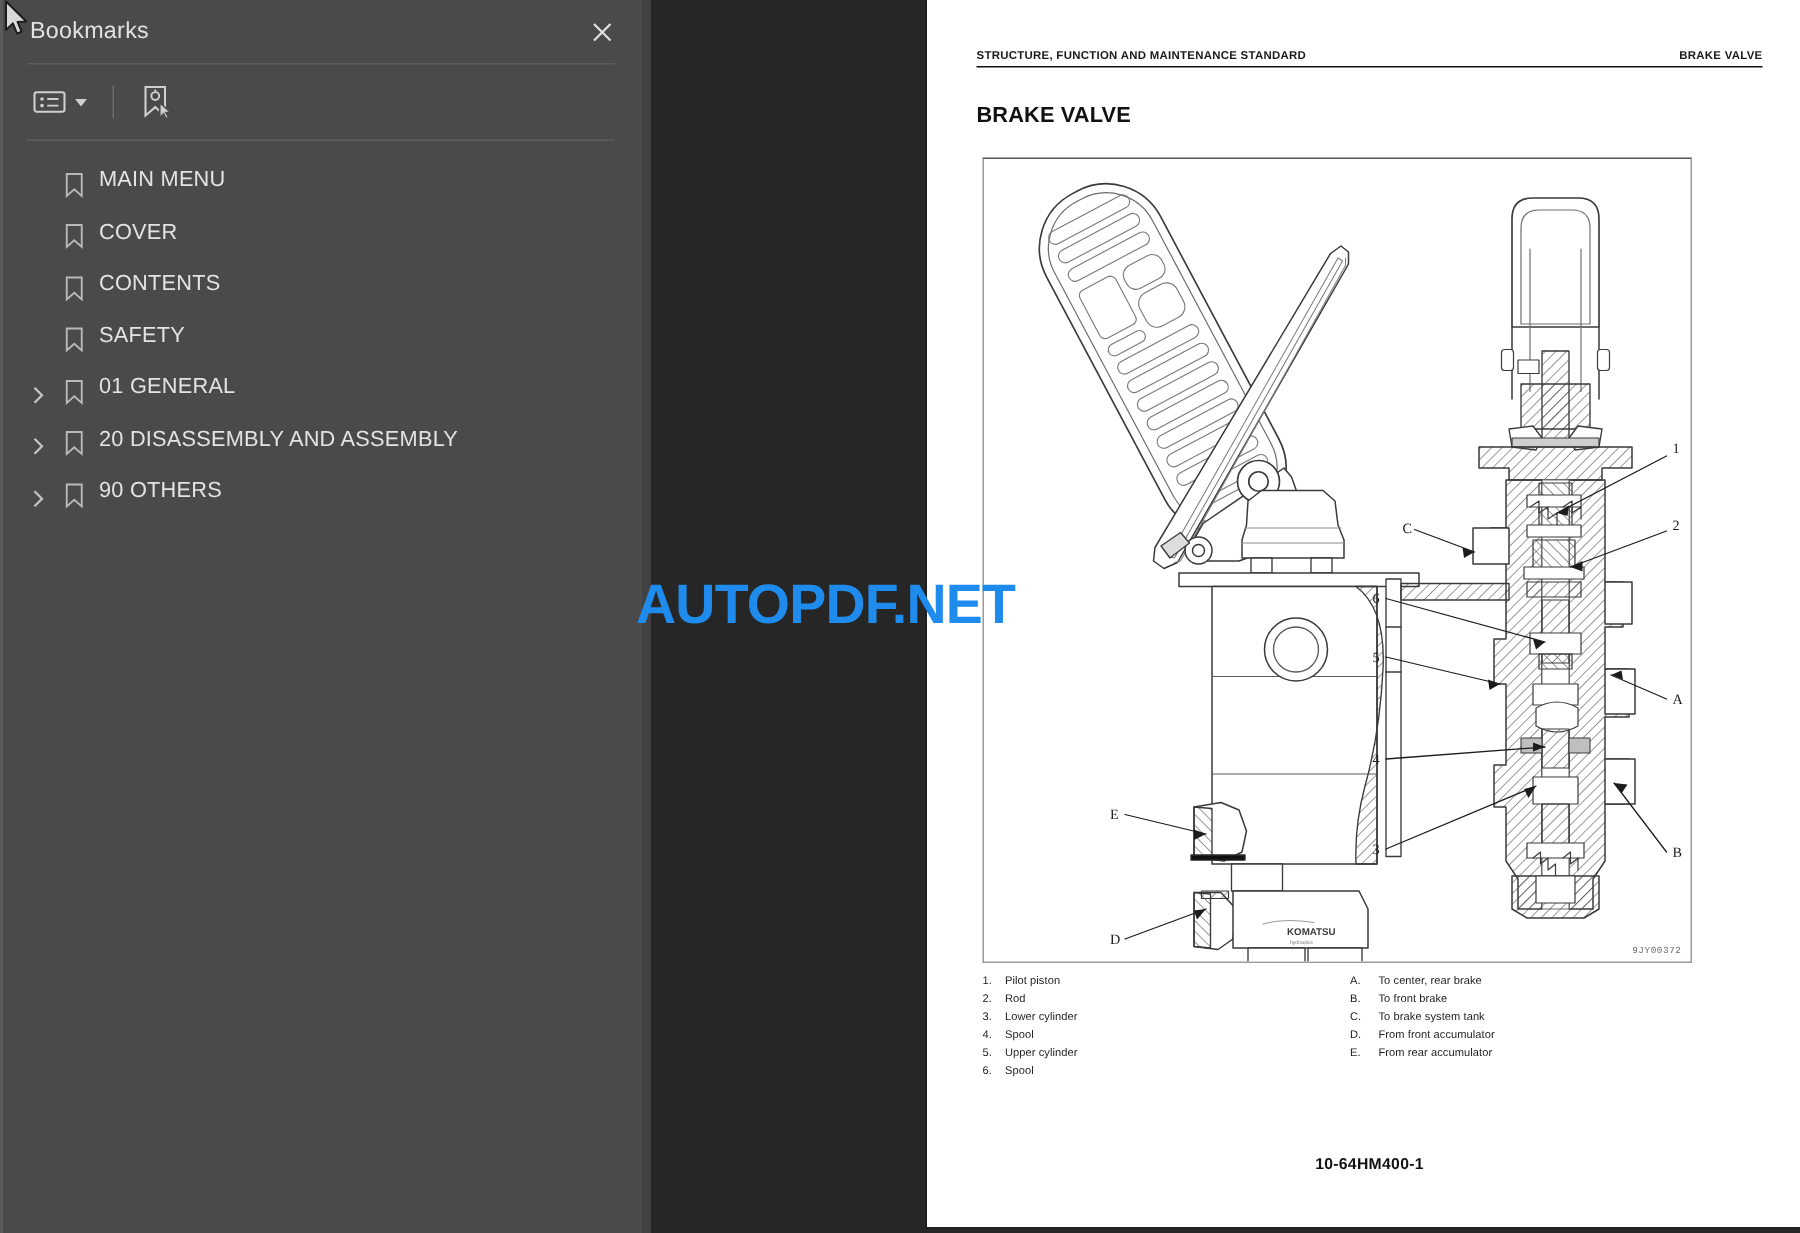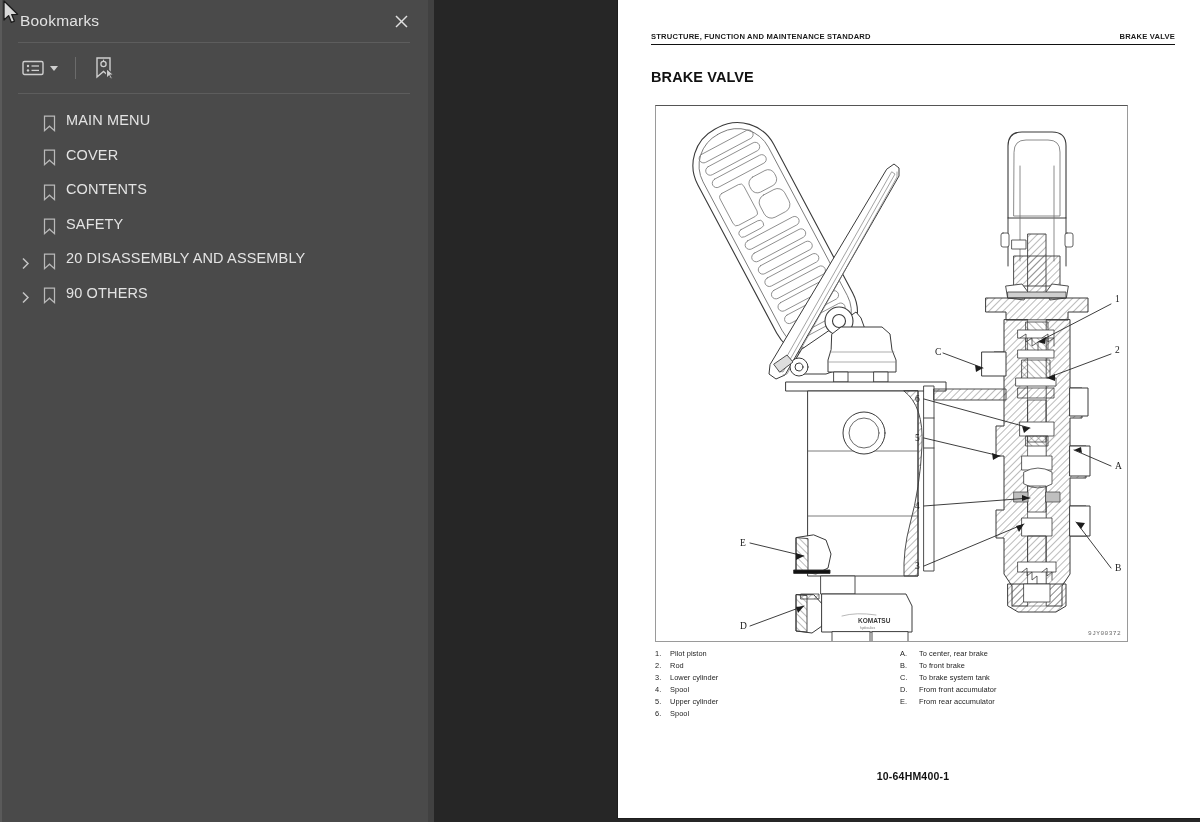--- a/index.html
+++ b/index.html
@@ -356,20 +356,33 @@
         <span class="bm-twisty"></span>
         <span class="bm-ico">
           <svg width="13" height="17" viewBox="0 0 13 17">
               <path d="M1.5 1 H11.5 V15.6 L6.5 11.2 L1.5 15.6 Z" fill="none" stroke="#b9b9b9" stroke-width="1.25"></path>
             </svg>
         </span>
         <span class="bm-label">SAFETY</span>
       </div>
 
 
+      <div class="bm-row">
+        <span class="bm-twisty">
+          <svg width="9" height="13" viewBox="0 0 9 13">
+              <polyline points="2,1.5 7,6.5 2,11.5" fill="none" stroke="#c4c4c4" stroke-width="1.5"></polyline>
+            </svg>
+        </span>
+        <span class="bm-ico">
+          <svg width="13" height="17" viewBox="0 0 13 17">
+              <path d="M1.5 1 H11.5 V15.6 L6.5 11.2 L1.5 15.6 Z" fill="none" stroke="#b9b9b9" stroke-width="1.25"></path>
+            </svg>
+        </span>
+        <span class="bm-label">01 GENERAL</span>
+      </div>
 
 
 
       <div class="bm-row">
         <span class="bm-twisty">
           <svg width="9" height="13" viewBox="0 0 9 13">
               <polyline points="2,1.5 7,6.5 2,11.5" fill="none" stroke="#c4c4c4" stroke-width="1.5"></polyline>
             </svg>
         </span>
         <span class="bm-ico">
@@ -687,14 +700,15 @@
 
         <div class="pg-footer">
           <span>10-64</span>
           <span>HM400-1</span>
         </div>
 
       </div>
     </div>
   </div>
 
+  <div class="watermark">AUTOPDF.NET</div>
 
 </div>
 
 </body></html>

